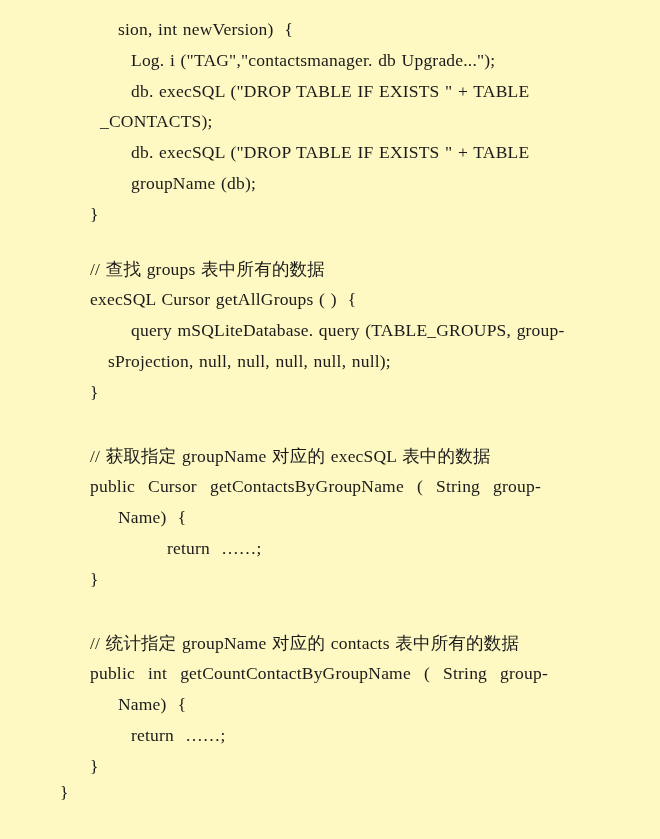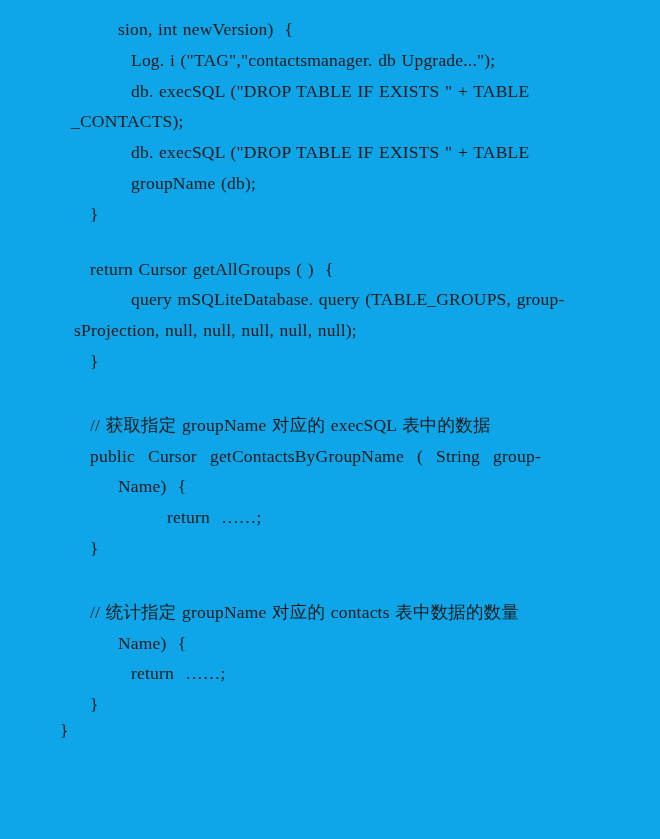--- a/index.html
+++ b/index.html
@@ -7,21 +7,21 @@
     padding: 0;
     background: #ffffff;
     width: 660px;
     height: 839px;
     overflow: hidden;
   }
   .page {
     position: relative;
     width: 660px;
     height: 839px;
-    background: #0ea5e9;
+    background: #fef9c3;
     font-family: "Liberation Serif", "DejaVu Serif", serif;
     color: #1a1a1a;
     font-size: 17.5px;
     padding-top: 14px;
     box-sizing: border-box;
   }
   .code-block {
     width: 100%;
   }
   .line {
@@ -29,51 +29,53 @@
     line-height: 30.8px;
     white-space: pre;
     word-spacing: 1px;
     letter-spacing: 0.2px;
   }
   
   .ind-a { padding-left: 60px;  }  
   .ind-b { padding-left: 90px;  }  
   .ind-c { padding-left: 118px; }  
   .ind-d { padding-left: 131px; }  
-  .ind-e { padding-left: 74px; font-family: Liberation Serif, serif; }  
-  .ind-f { padding-left: 71px; }  
+  .ind-e { padding-left: 108px; font-family: Liberation Serif, serif; }  
+  .ind-f { padding-left: 100px; }  
   .ind-g { padding-left: 167px; }  
   .just  { word-spacing: 8.5px; }  
   .gap-sm { height: 24px; }
   .gap-lg { height: 33px; }
   .tight  { margin-top: -5px; }
 </style>
 </head>
 <body>
 
 <div class="page">
   <div class="code-block" id="code-lines">
       <div class="line ind-c">sion, int newVersion)  {</div>
       <div class="line ind-d">Log. i ("TAG","contactsmanager. db Upgrade...");</div>
       <div class="line ind-d">db. execSQL ("DROP TABLE IF EXISTS " + TABLE</div>
       <div class="line ind-f">_CONTACTS);</div>
       <div class="line ind-d">db. execSQL ("DROP TABLE IF EXISTS " + TABLE</div>
       <div class="line ind-d">groupName (db);</div>
       <div class="line ind-b">}</div>
       <div class="gap-sm"></div>
-      <div class="line ind-b">return Cursor getAllGroups ( )  {</div>
+      <div class="line ind-b">// 查找 groups 表中所有的数据</div>
+      <div class="line ind-b">execSQL Cursor getAllGroups ( )  {</div>
       <div class="line ind-d">query mSQLiteDatabase. query (TABLE_GROUPS, group-</div>
       <div class="line ind-e">sProjection, null, null, null, null, null);</div>
       <div class="line ind-b">}</div>
       <div class="gap-lg"></div>
       <div class="line ind-b">// 获取指定 groupName 对应的 execSQL 表中的数据</div>
       <div class="line ind-b just">public Cursor getContactsByGroupName ( String group-</div>
       <div class="line ind-c">Name)  {</div>
       <div class="line ind-g">return  ……;</div>
       <div class="line ind-b">}</div>
       <div class="gap-lg"></div>
-      <div class="line ind-b">// 统计指定 groupName 对应的 contacts 表中数据的数量</div>
+      <div class="line ind-b">// 统计指定 groupName 对应的 contacts 表中所有的数据</div>
+      <div class="line ind-b just">public int getCountContactByGroupName ( String group-</div>
       <div class="line ind-c">Name)  {</div>
       <div class="line ind-d">return  ……;</div>
       <div class="line ind-b">}</div>
       <div class="line ind-a tight">}</div>
     </div>
 </div>
 
 </body></html>

